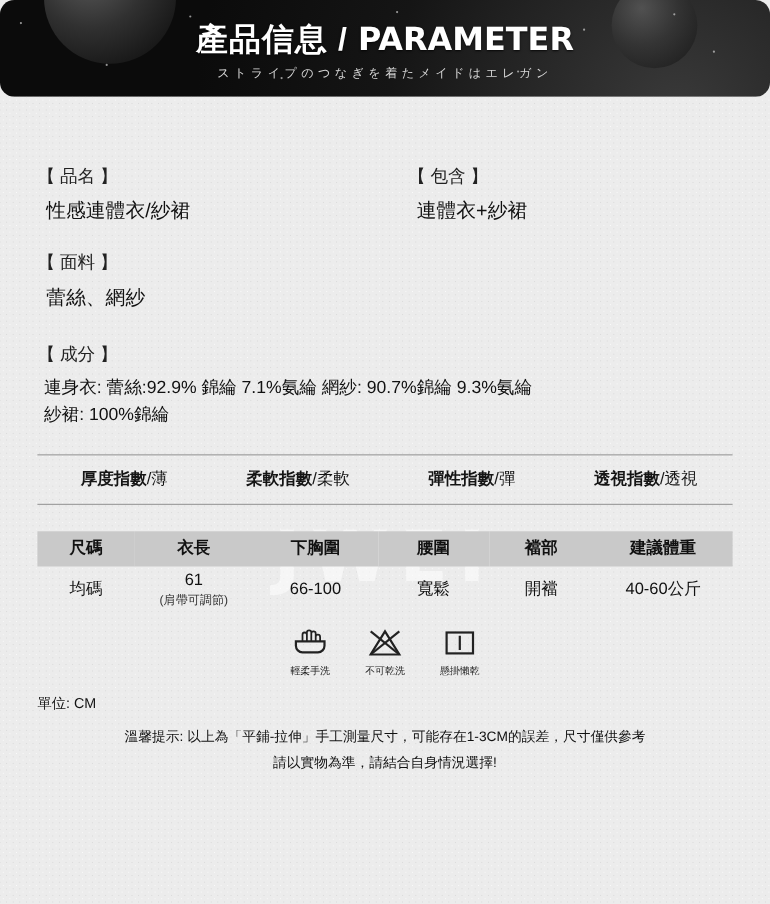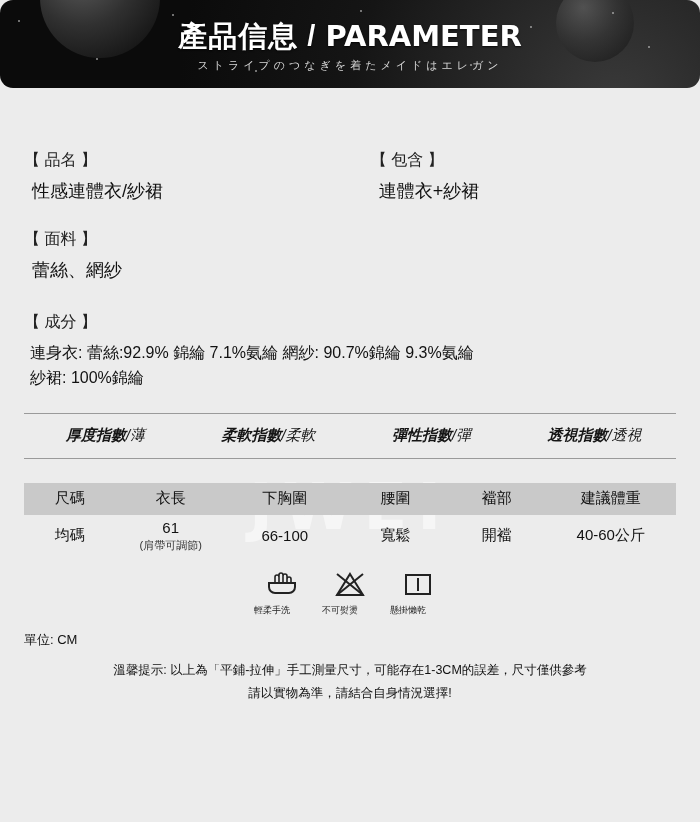--- a/index.html
+++ b/index.html
@@ -77,21 +77,21 @@
   .sheet {
     position: relative;
     width: 700px;
     height: 734px;
     background-color: #ececec;
     background-image:
       radial-gradient(rgba(255,255,255,.75) 0.6px, transparent 0.7px),
       radial-gradient(rgba(190,190,190,.45) 0.6px, transparent 0.7px);
     background-size: 6px 6px, 6px 6px;
     background-position: 0 0, 3px 3px;
-    padding: 0 24px;
+    padding: 0 34px;
   }
   .watermark {
     position: absolute;
     left: 0; right: 0;
     top: 382px;
     text-align: center;
     font-size: 64px;
     letter-spacing: 10px;
     color: rgba(255,255,255,.55);
     font-weight: bold;
@@ -138,36 +138,35 @@
     height: 46px;
     display: flex;
     align-items: center;
   }
   .index-item {
     flex: 1;
     text-align: center;
     font-size: 15px;
     color: #151515;
     white-space: nowrap;
-    font-style: italic;
   }
   .index-item .strong { font-weight: bold; }
 
   
   .size-table {
     position: relative;
     z-index: 2;
     margin-top: 24px;
     width: 100%;
     border-collapse: collapse;
   }
   .size-table thead th {
     background: #c9c9c9;
     font-size: 15px;
-    font-weight: normal;
+    font-weight: bold;
     color: #111;
     height: 32px;
     text-align: center;
     border: none;
   }
   .size-table tbody td {
     height: 42px;
     text-align: center;
     font-size: 15px;
     color: #111;
@@ -182,21 +181,21 @@
 
   
   .care-row {
     position: relative;
     z-index: 2;
     margin-top: 10px;
     display: flex;
     justify-content: center;
     gap: 12px;
   }
-  .care-item { width: 56px; }
+  .care-item { width: 56px; text-align: center; }
   .care-glyph {
     height: 34px;
     display: flex;
     align-items: center;
     justify-content: center;
   }
   .care-glyph svg { display: block; }
   .care-cap {
     font-size: 9px;
     color: #222;
@@ -333,21 +332,21 @@
     </div>
 
     <div class="care-item">
       <div class="care-glyph">
         <svg width="32" height="30" viewBox="0 0 32 30">
           <path d="M16 5 L29 26 H3 Z" fill="none" stroke="#222" stroke-width="2"></path>
           <line x1="3" y1="26" x2="29" y2="5" stroke="#222" stroke-width="2"></line>
           <line x1="3" y1="5" x2="29" y2="26" stroke="#222" stroke-width="2"></line>
         </svg>
       </div>
-      <div class="care-cap">不可熨燙</div>
+      <div class="care-cap">不可乾洗</div>
     </div>
 
     <div class="care-item">
       <div class="care-glyph">
         <svg width="32" height="30" viewBox="0 0 32 30">
           <rect x="4" y="6" width="24" height="19" fill="none" stroke="#222" stroke-width="2"></rect>
           <line x1="16" y1="9" x2="16" y2="22" stroke="#222" stroke-width="2"></line>
         </svg>
       </div>
       <div class="care-cap">懸掛懶乾</div>

